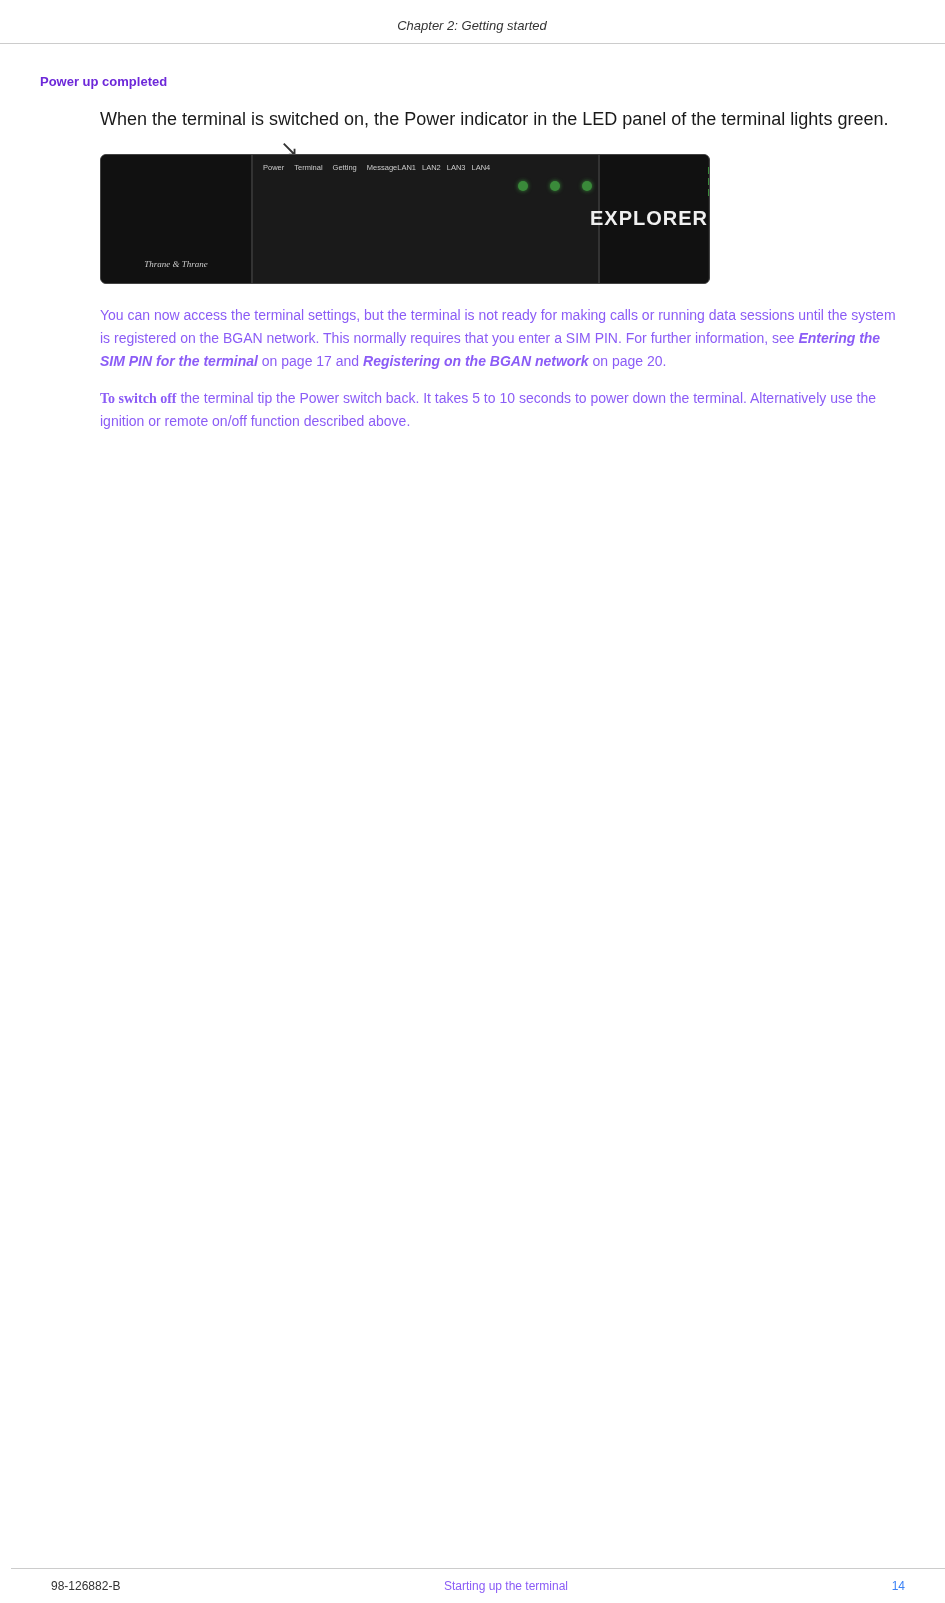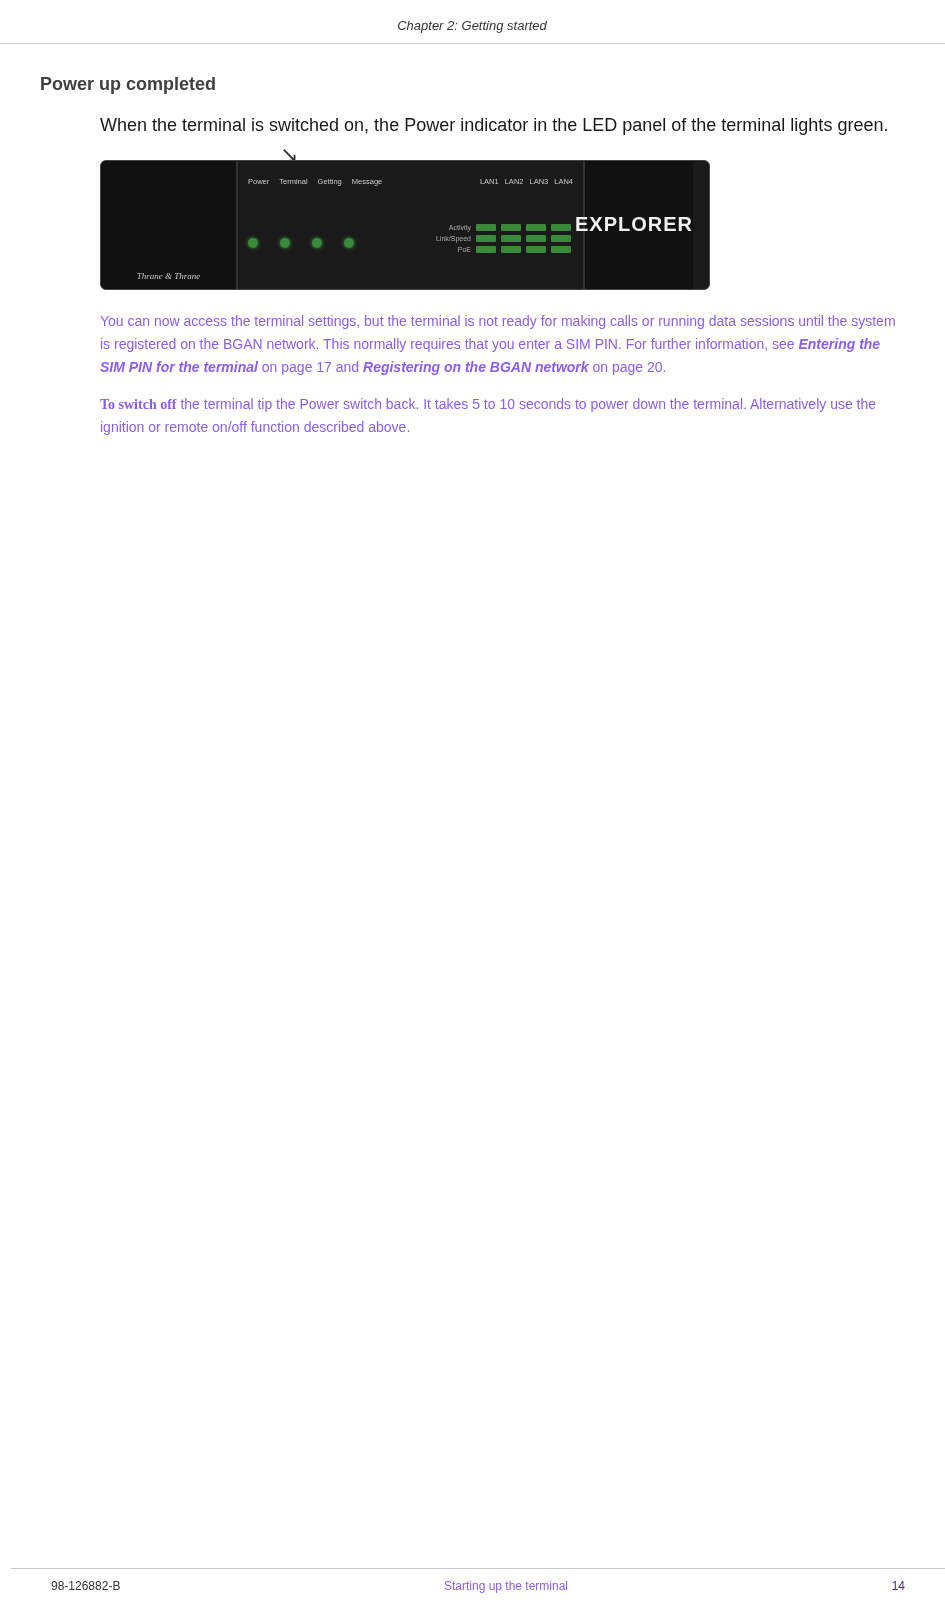--- a/index.html
+++ b/index.html
@@ -39,22 +39,22 @@
       color: #333;
       font-style: italic;
     }
 
     
     .main-content {
       padding: 0 40px 0 40px;
     }
 
     .section-heading {
-      color: #404040;
-      font-size: 18px;
+      color: #6d28d9;
+      font-size: 13px;
       font-weight: bold;
       margin-bottom: 16px;
     }
 
     .intro-text {
       margin-left: 60px;
       font-size: 18px;
       line-height: 1.6;
       margin-bottom: 20px;
       color: #1a1a1a;
@@ -83,28 +83,28 @@
       background: #1a1a1a;
       border-radius: 6px;
       position: relative;
       display: flex;
       align-items: stretch;
       overflow: hidden;
       border: 1px solid #444;
     }
 
     .device-left-panel {
-      width: 137px;
+      width: 152px;
       background: #111111;
       border-right: 2px solid #333;
       display: flex;
       flex-direction: column;
       align-items: center;
       justify-content: flex-end;
-      padding-bottom: 8px;
+      padding-bottom: 14px;
     }
 
     .brand-logo {
       font-size: 9px;
       color: #cccccc;
       font-style: italic;
       font-family: Georgia, serif;
     }
 
     .led-dot {
@@ -185,28 +185,28 @@
       color: #333;
     }
 
     .footer-chapter {
       font-size: 12px;
       color: #8b5cf6;
     }
 
     .footer-page-num {
       font-size: 12px;
-      color: #4c1d95;
+      color: #3b82f6;
     }
 
     .device-middle-section {
       width: 345px;
-      padding: 16px 10px 8px 10px;
-      display: flex;
-      flex-direction: column;
+      padding: 8px 10px 8px 10px;
+      display: flex;
+      flex-direction: row;
       gap: 28px;
     }
 
     .top-labels {
       display: flex;
       width: 100%;
       margin-bottom: 6px;
     }
 
     .left-labels {

